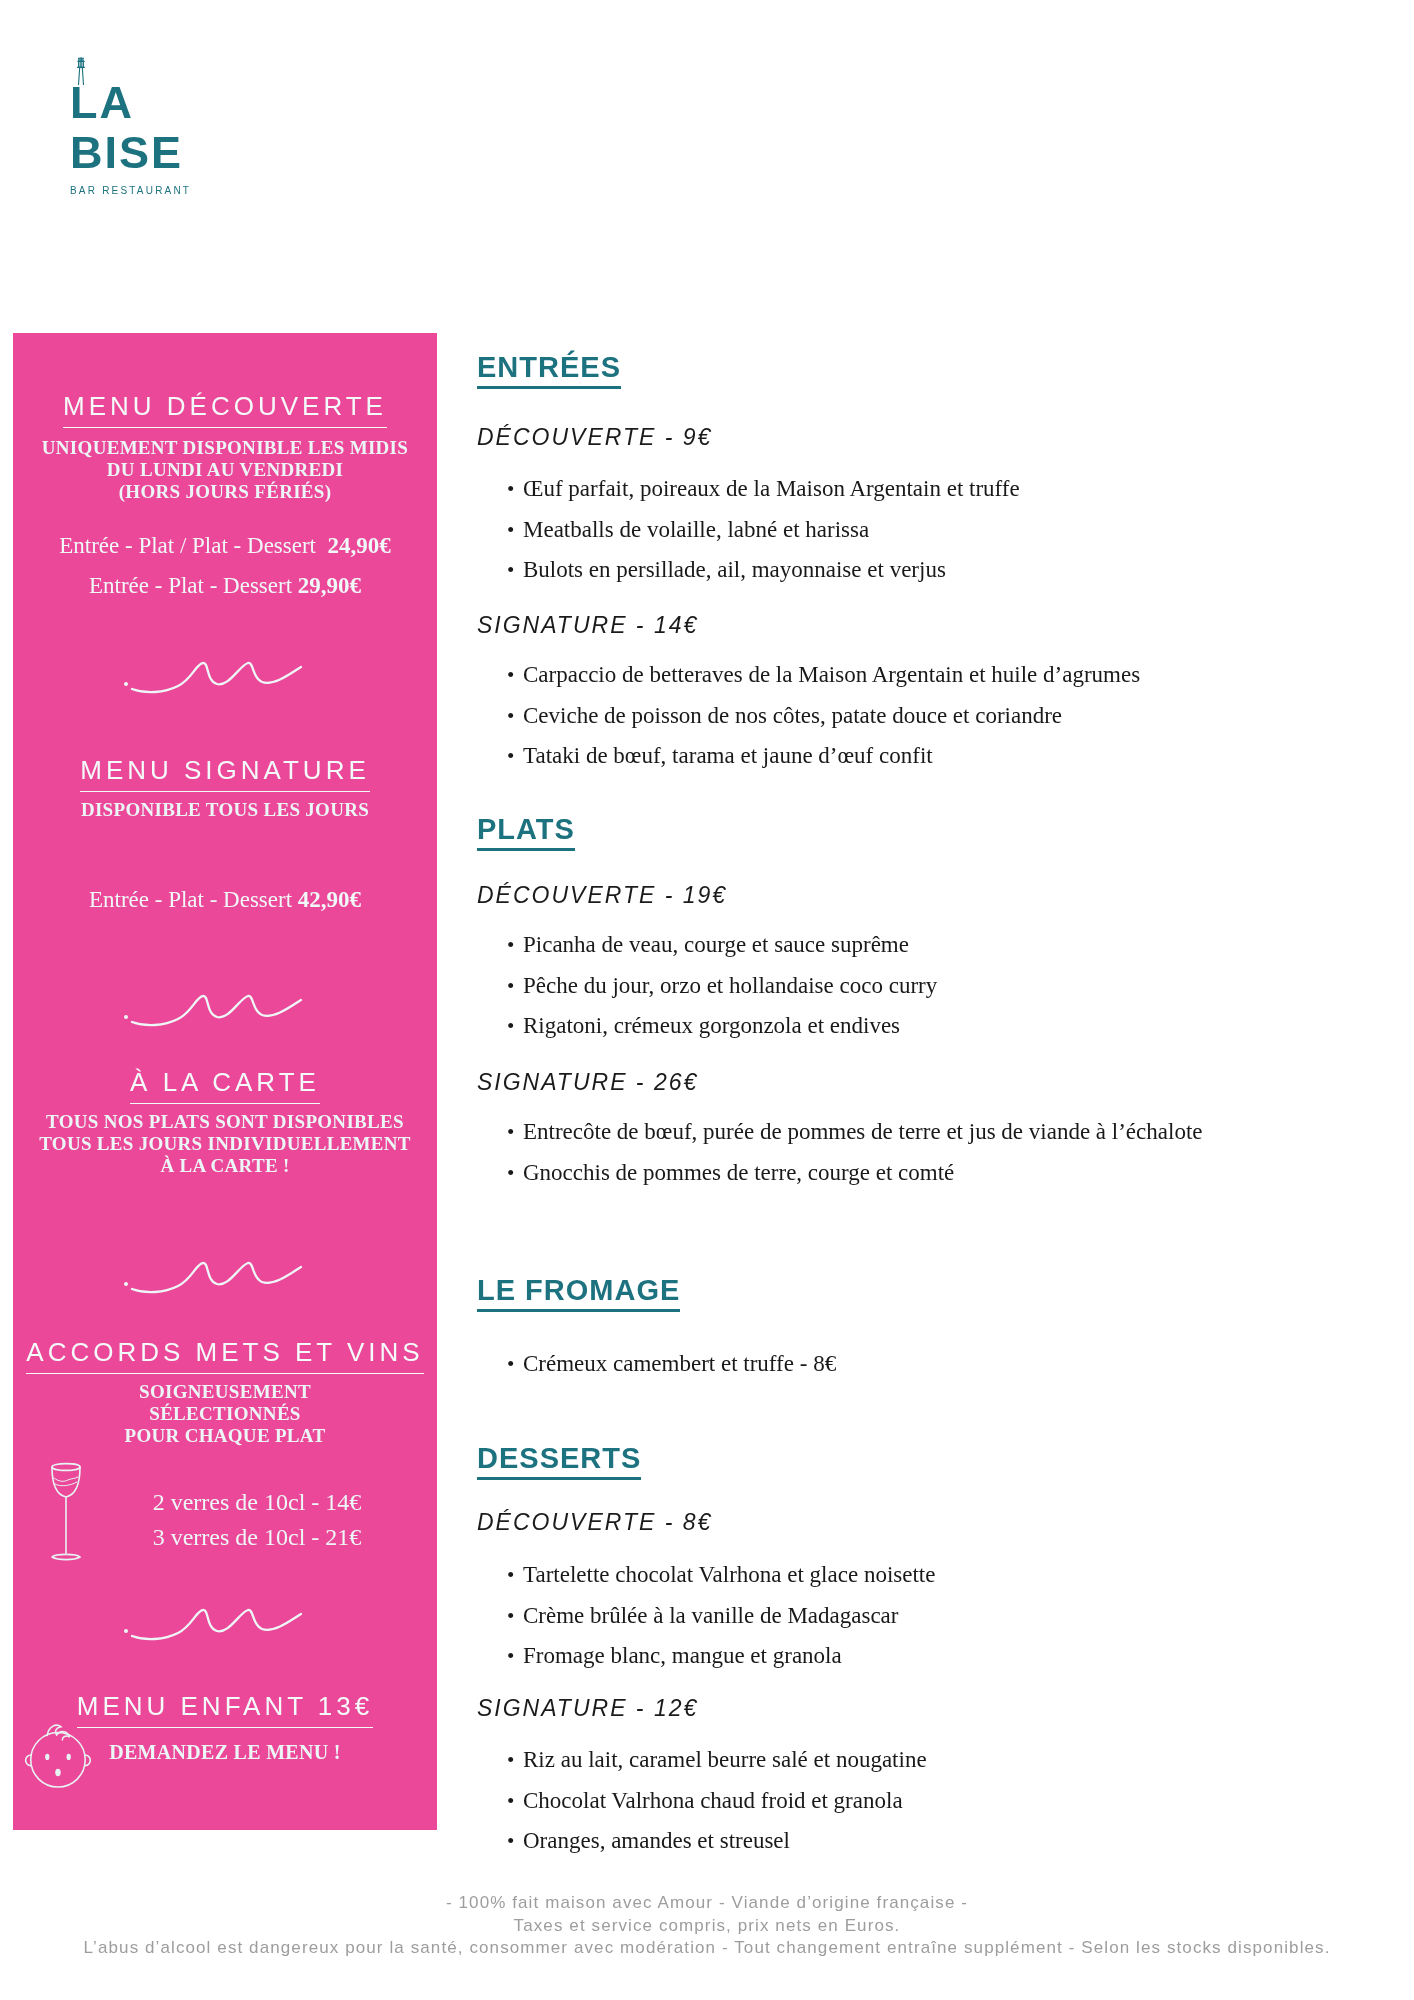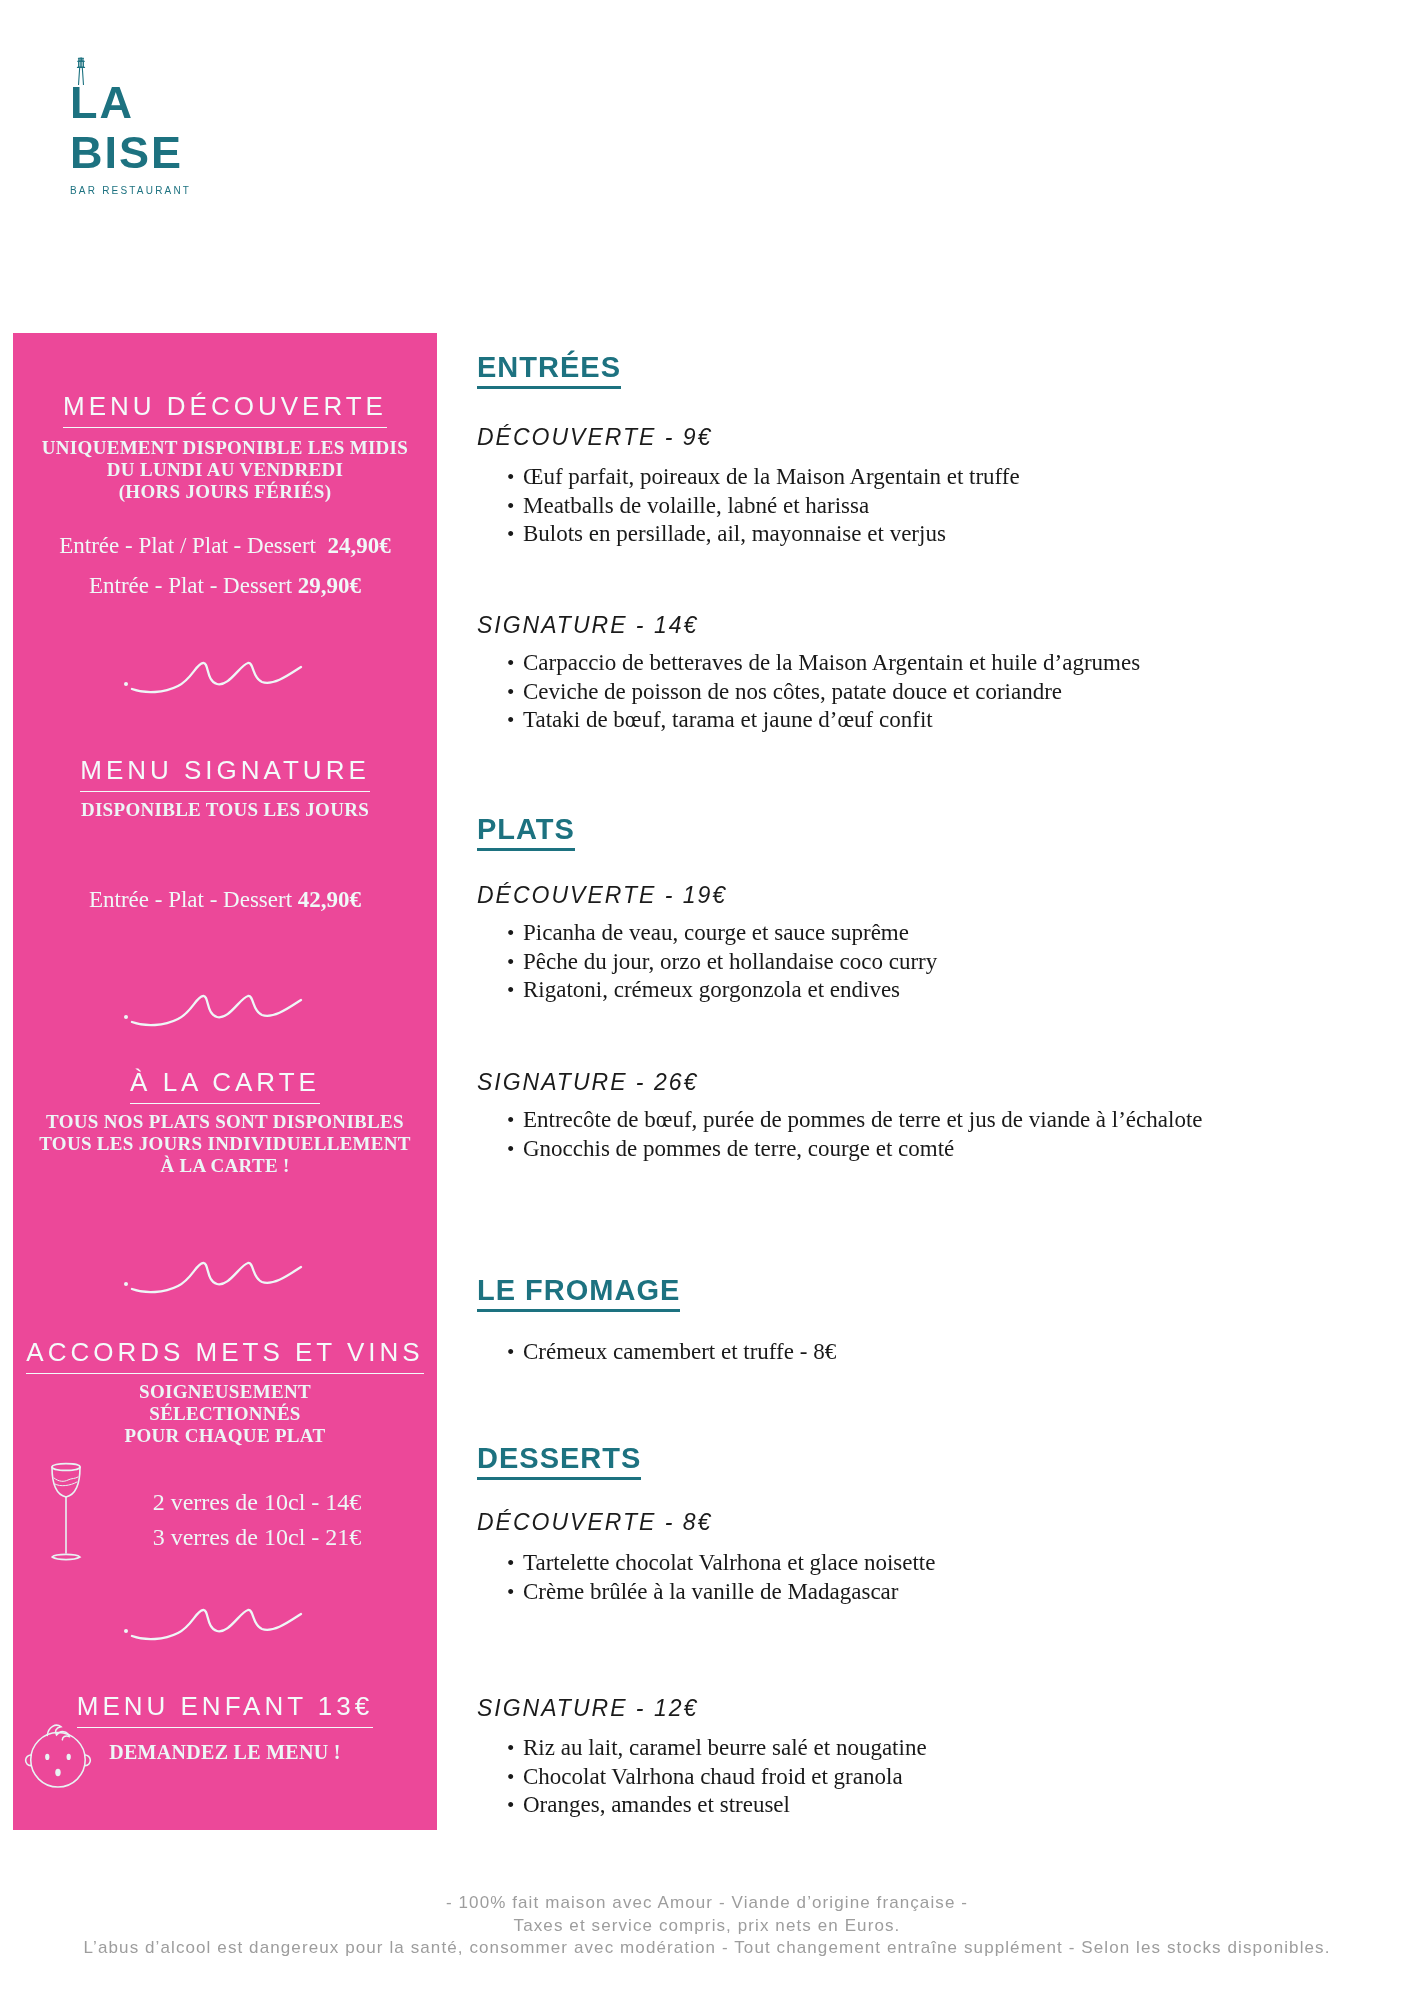--- a/index.html
+++ b/index.html
@@ -32,21 +32,21 @@
   
   .main{position:absolute;left:477px;top:0;width:913px;height:2000px;}
   .main > *{position:absolute;left:0;}
   .m-title{margin:0;font-size:29px;line-height:34px;font-weight:700;letter-spacing:1px;
            color:#1d7280;white-space:nowrap;}
   .m-title .tu{border-bottom:3px solid #1d7280;padding-bottom:3px;}
   .m-heading{font-size:23px;line-height:28px;font-style:italic;letter-spacing:2px;
              color:#1b1b1b;white-space:nowrap;}
   .m-list{list-style:none;margin:0;padding:0;font-family:"Liberation Serif","DejaVu Serif",serif;
           font-size:23px;line-height:28.5px;color:#191919;}
-  .m-list li{position:relative;padding-left:46px;white-space:nowrap;}
+  .m-list li{position:relative;padding-left:46px;white-space:nowrap;margin-top:12px;}
   .m-list li::before{content:"\2022";position:absolute;left:30px;top:0;font-size:21px;color:#191919;}
 
   
   .footer{position:absolute;left:0;right:0;top:1892px;text-align:center;color:#9d9d9d;
           font-size:17px;line-height:22.5px;letter-spacing:1.1px;}
 </style>
 </head>
 <body>
 
 <div class="page">
@@ -205,20 +205,21 @@
       <li>Crémeux camembert et truffe - 8€</li>
     </ul>
 
     <h2 class="m-title" style="top:1441px">
       <span class="tu">DESSERTS</span>
     </h2>
     <div class="m-heading" style="top:1508px">DÉCOUVERTE - 8€</div>
     <ul class="m-list" style="top:1549px">
       <li>Tartelette chocolat Valrhona et glace noisette</li>
       <li>Crème brûlée à la vanille de Madagascar</li>
+      <li>Fromage blanc, mangue et granola</li>
     </ul>
     <div class="m-heading" style="top:1694px">SIGNATURE - 12€</div>
     <ul class="m-list" style="top:1734px">
       <li>Riz au lait, caramel beurre salé et nougatine</li>
       <li>Chocolat Valrhona chaud froid et granola</li>
       <li>Oranges, amandes et streusel</li>
     </ul>
 
   </main>
 

